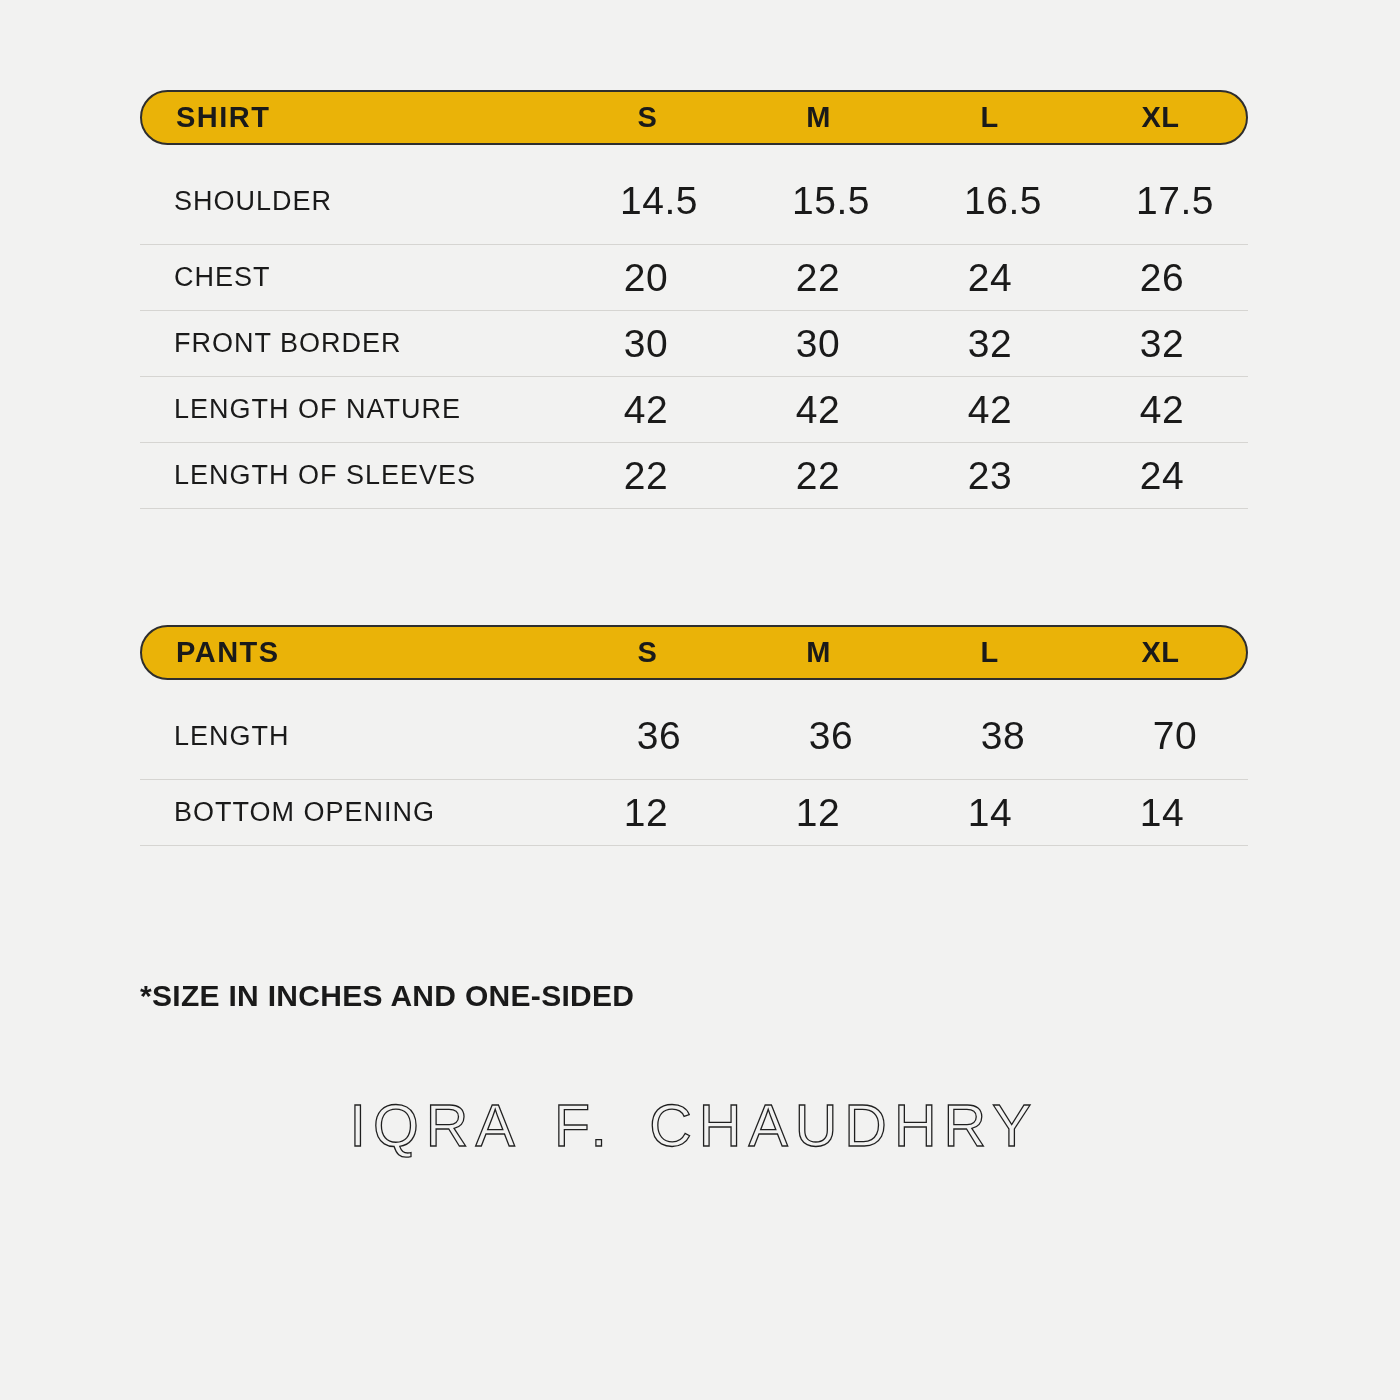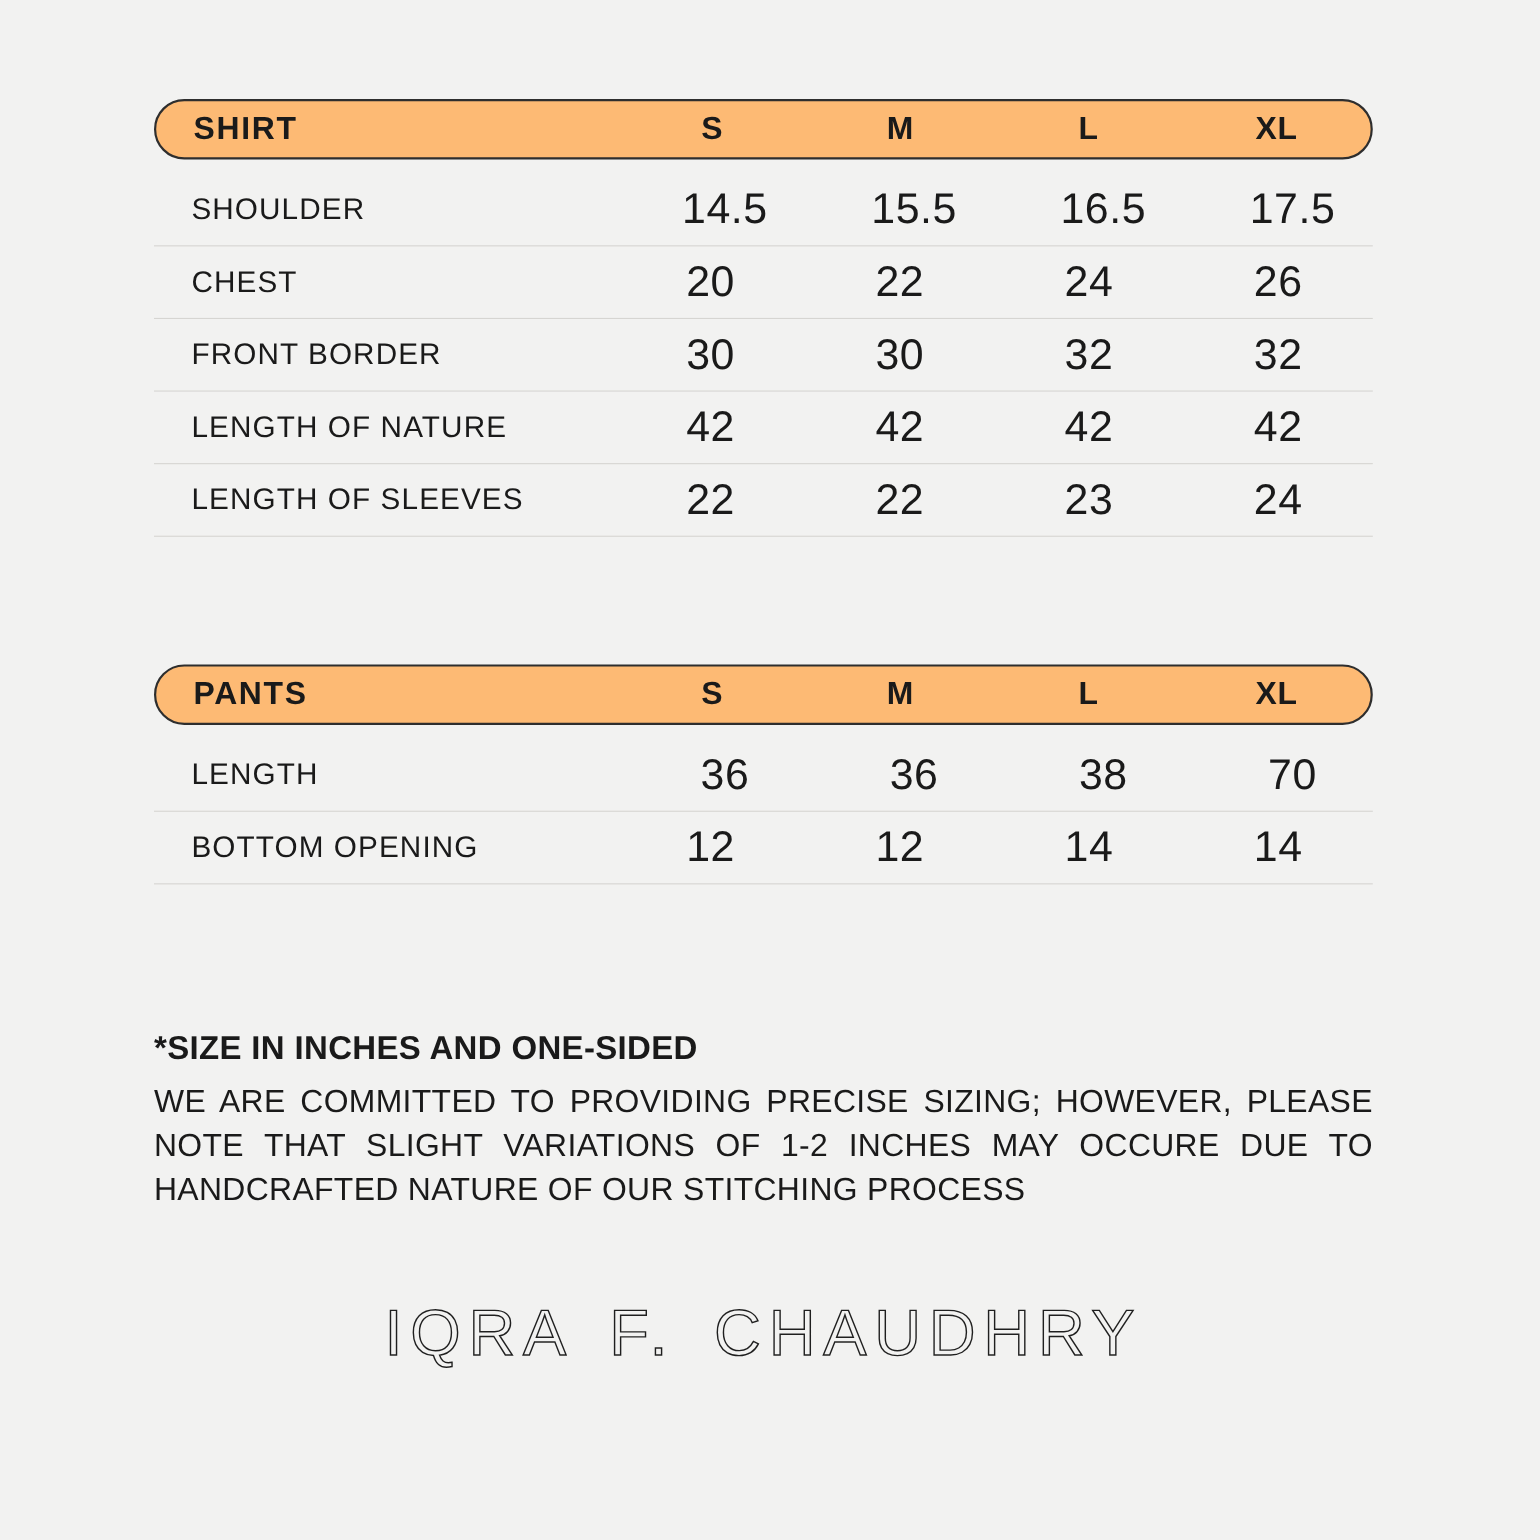--- a/index.html
+++ b/index.html
@@ -28,21 +28,21 @@
   }
   
   .grid-row {
     display: grid;
     grid-template-columns: 420px 1fr 1fr 1fr 1fr;
     align-items: center;
   }
   .pill-header {
     box-sizing: border-box;
     height: 55px;
-    background: #fdba74;
+    background: #eab308;
     border: 2px solid #2e2e2e;
     border-radius: 28px;
   }
   .pill-header .table-title {
     padding-left: 34px;
     font-size: 29px;
     font-weight: 700;
     letter-spacing: 1.5px;
   }
   .pill-header .col-head {
@@ -50,21 +50,21 @@
     font-size: 29px;
     font-weight: 600;
     letter-spacing: 0.5px;
   }
   .data-row {
     box-sizing: border-box;
     height: 66px;
     border-bottom: 1px solid #d6d5d2;
   }
   .data-row.first {
-    height: 79px;
+    height: 100px;
     padding-top: 13px;
     gap: 26px;
   }
   .data-row .row-label {
     padding-left: 34px;
     font-size: 27px;
     font-weight: 400;
     letter-spacing: 1px;
   }
   .data-row .cell {
@@ -188,22 +188,17 @@
       <div class="row-label">BOTTOM OPENING</div>
       <div class="cell">12</div>
       <div class="cell">12</div>
       <div class="cell">14</div>
       <div class="cell">14</div>
     </div>
   </div>
 
   <div class="footnote">
     <div class="footnote-heading">*SIZE IN INCHES AND ONE-SIDED</div>
-    <div class="footnote-body">
-      <div class="line just">WE ARE COMMITTED TO PROVIDING PRECISE SIZING; HOWEVER, PLEASE</div>
-      <div class="line just">NOTE THAT SLIGHT VARIATIONS OF 1-2 INCHES MAY OCCURE DUE TO</div>
-      <div class="line last">HANDCRAFTED NATURE OF OUR STITCHING PROCESS</div>
-    </div>
   </div>
 
   <div class="brand">IQRA F. CHAUDHRY</div>
 
 </div>
 
 </body></html>

